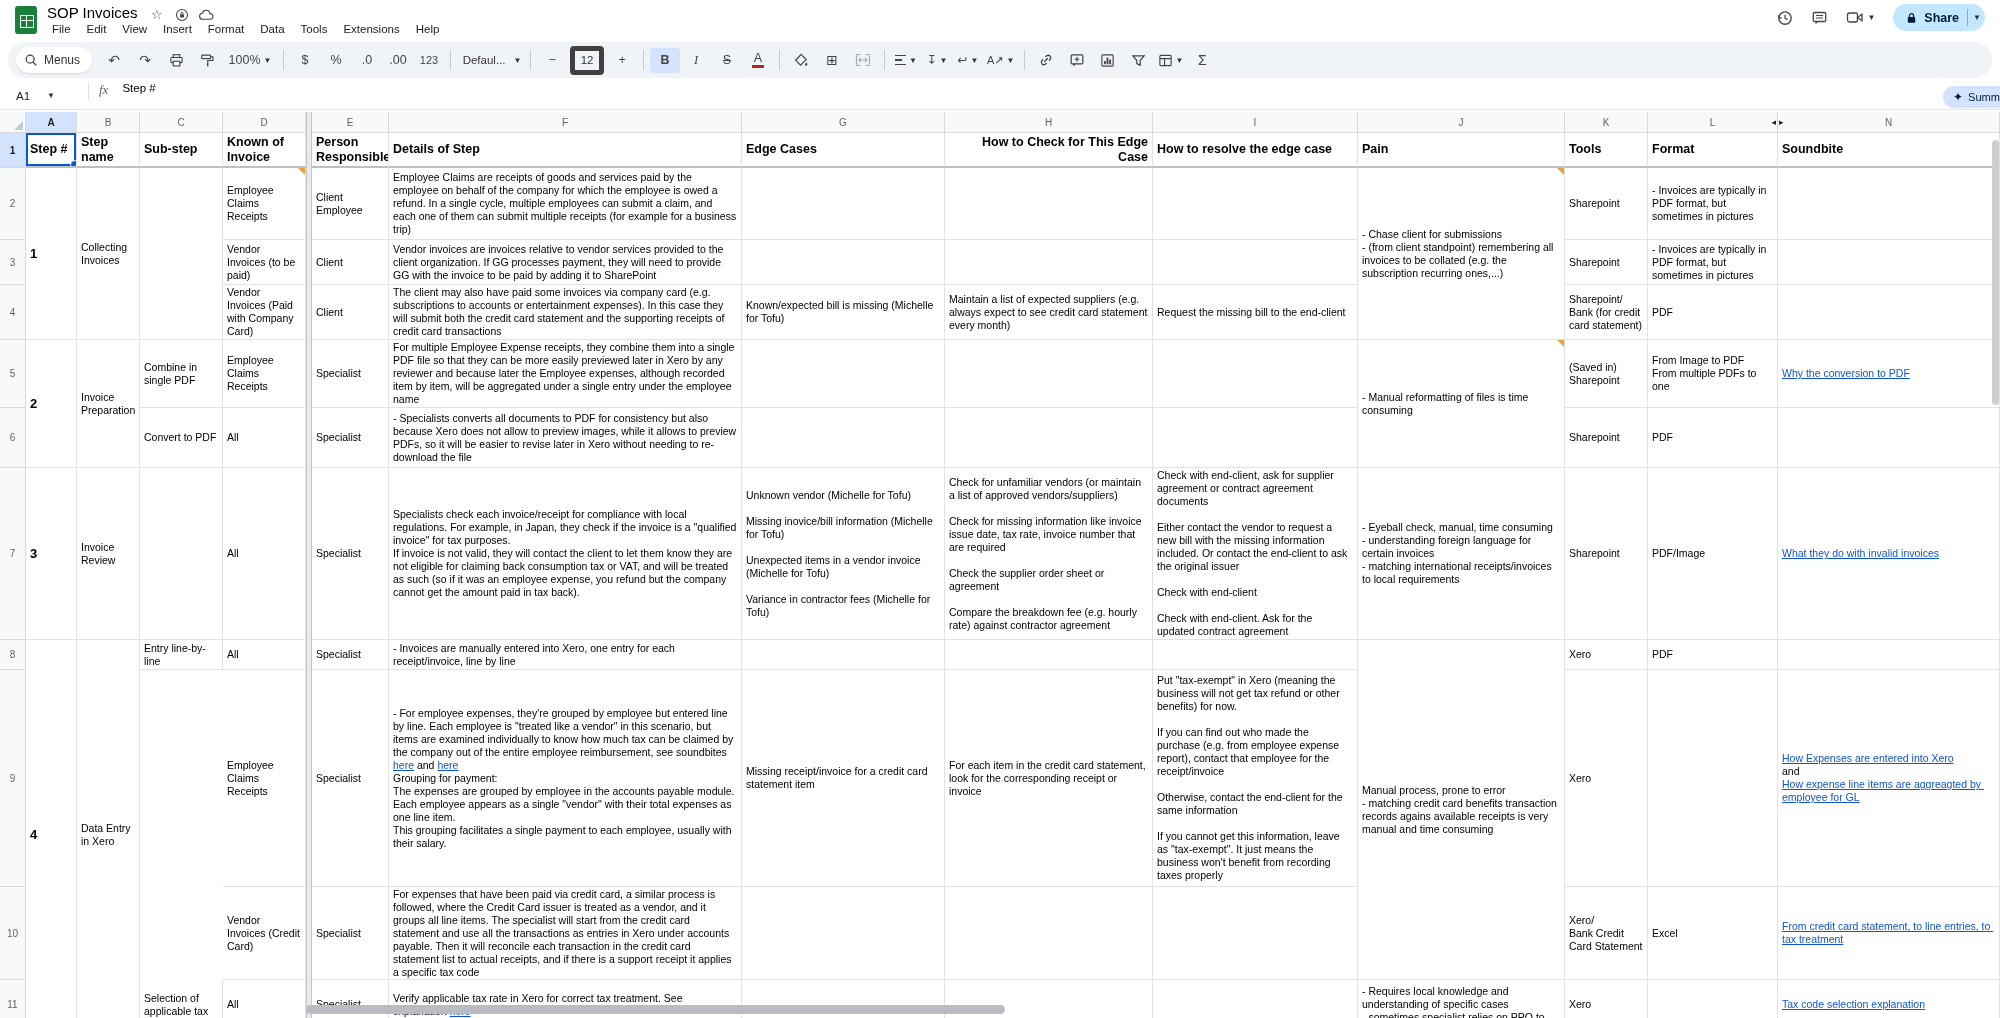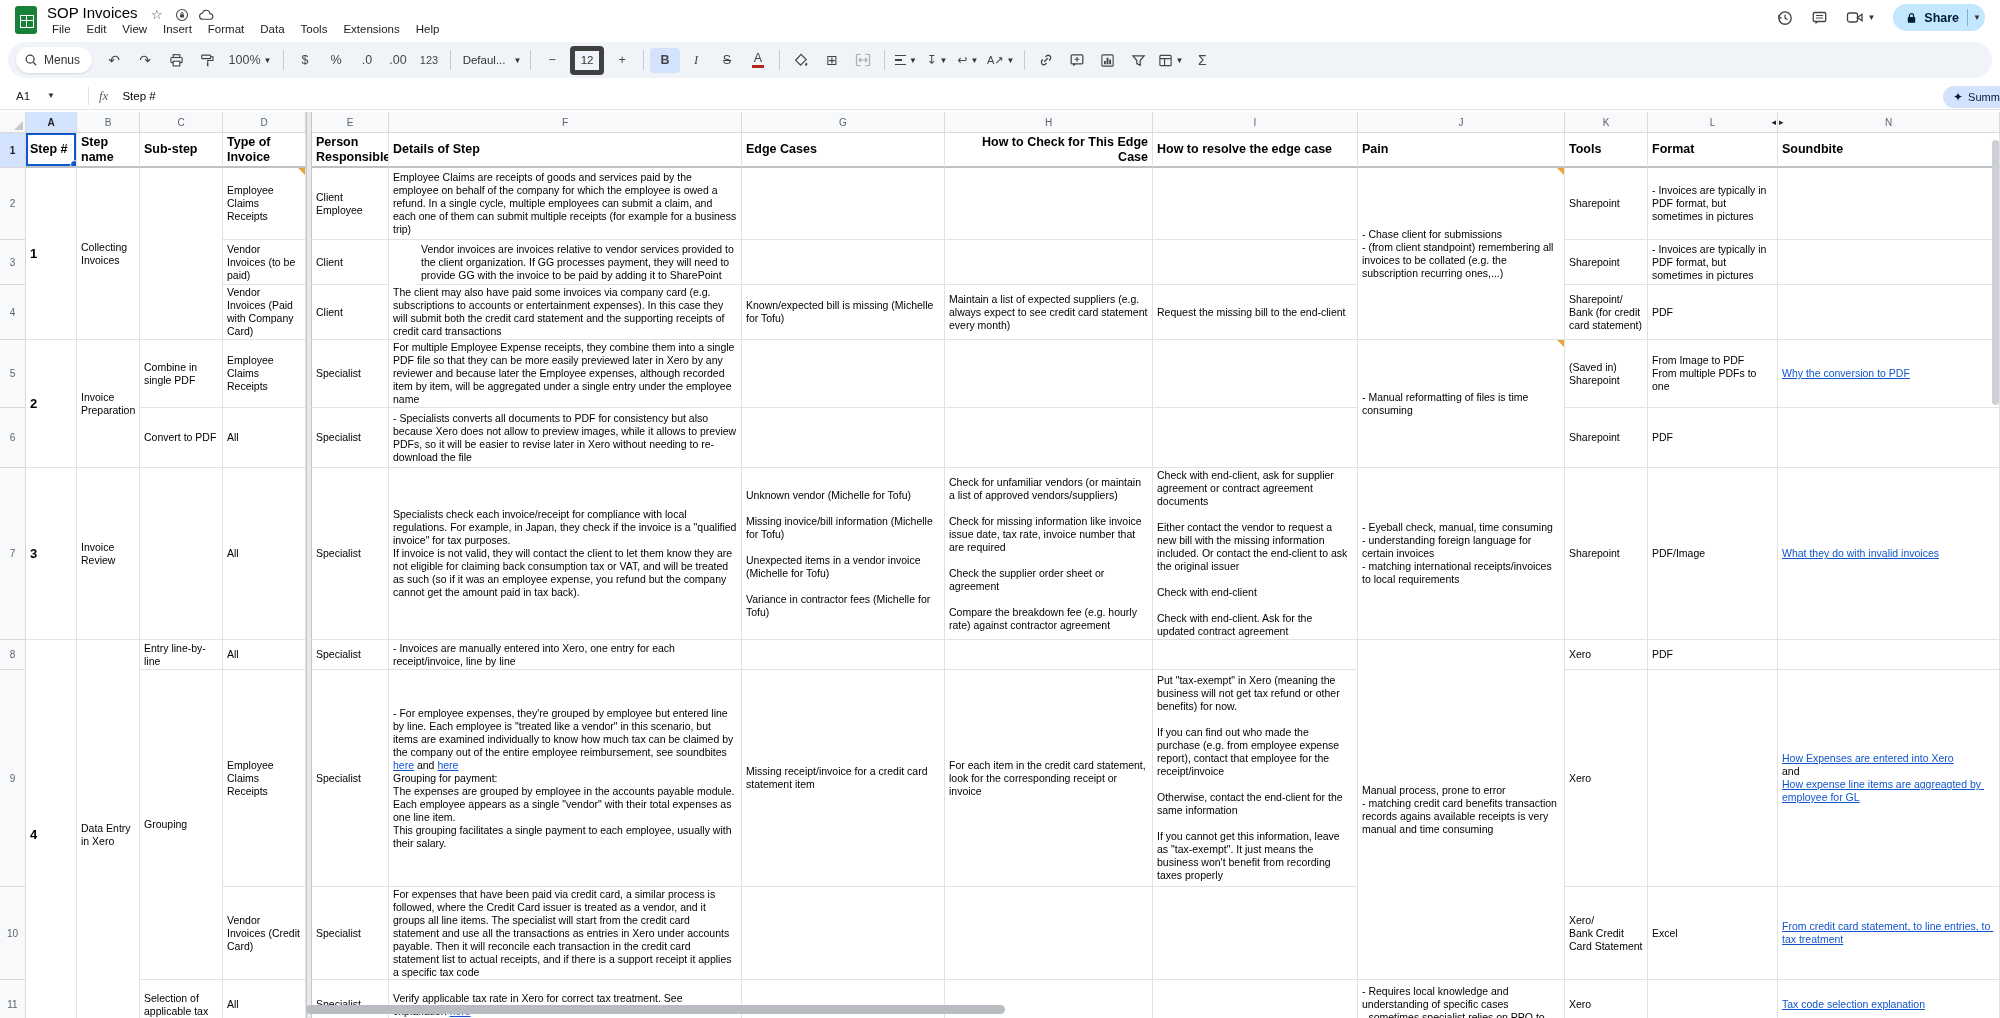--- a/index.html
+++ b/index.html
@@ -32,21 +32,21 @@
   .tbtn.active{background:#d3e3fd;}
   .sep{width:1px;height:20px;background:#c7cbd1;margin:0 5px;}
   .fontbox{font-size:11.5px;color:#333;width:58px;text-align:left;padding-left:6px;}
   .sizebox{width:24px;height:19px;border:5px solid #404040;border-radius:4px;display:flex;align-items:center;justify-content:center;font-size:11.5px;color:#333;margin:0 2px;}
   .ustack{display:flex;flex-direction:column;align-items:center;line-height:11px;}
   .ubar{width:12px;height:3px;margin-top:1px;}
   .bars{display:flex;flex-direction:column;justify-content:center;}
   .bars i{display:block;width:11px;height:1.6px;background:#444;margin:1.4px 0;}
   .bars i.short{width:7px;}
   
-  .fbar{position:absolute;left:0;top:82px;width:2000px;height:27px;background:#fff;border-bottom:1px solid #e1e3e6;display:flex;align-items:center;}
+  .fbar{position:absolute;left:0;top:82px;width:2000px;height:27px;background:#fff;border-bottom:1px solid #e1e3e6;display:flex;}
   .namebox{width:72px;padding-left:16px;font-size:11.5px;color:#202124;display:flex;align-items:center;gap:14px;}
   .fdiv{width:1px;height:18px;background:#e0e0e0;margin-right:10px;}
   .fx{font-family:"Liberation Serif","DejaVu Serif",serif;font-style:italic;font-size:13px;color:#5f6368;margin-right:14px;}
   .fval{font-size:11.5px;color:#000;}
   .chip{position:absolute;left:1943px;top:86px;height:22px;background:#d3e3fd;border-radius:11px;display:flex;align-items:center;
     padding:0 10px;font-size:11px;color:#001d35;gap:5px;white-space:nowrap;}
   
   .sheet{position:absolute;left:0;top:112px;width:2000px;height:906px;display:grid;overflow:hidden;background:#fff;
     grid-template-columns:26px 51px 63px 83px 83px 6px 77px 353px 203px 208px 205px 207px 83px 130px 222px;
     grid-template-rows:21px 35px 72px 45px 55px 68px 60px 172px 30px 217px 93px 50px;}
@@ -308,21 +308,21 @@
     <div class="hd" style="grid-area:7/1;">6</div>
     <div class="hd" style="grid-area:8/1;">7</div>
     <div class="hd" style="grid-area:9/1;">8</div>
     <div class="hd" style="grid-area:10/1;">9</div>
     <div class="hd" style="grid-area:11/1;">10</div>
     <div class="hd" style="grid-area:12/1;">11</div>
 
     <div class="c r1 selcell" style="grid-area:2/2;"><span>Step #</span><span class="handle"></span></div>
     <div class="c r1" style="grid-area:2/3;">Step name</div>
     <div class="c r1" style="grid-area:2/4;">Sub-step</div>
-    <div class="c r1" style="grid-area:2/5;">Type of Invoice</div>
+    <div class="c r1" style="grid-area:2/5;">Known of Invoice</div>
     <div class="c r1" style="grid-area:2/7;">Person Responsible</div>
     <div class="c r1" style="grid-area:2/8;">Details of Step</div>
     <div class="c r1" style="grid-area:2/9;">Edge Cases</div>
     <div class="c r1" style="grid-area:2/10;text-align:right;">How to Check for This Edge Case</div>
     <div class="c r1" style="grid-area:2/11;">How to resolve the edge case</div>
     <div class="c r1" style="grid-area:2/12;">Pain</div>
     <div class="c r1" style="grid-area:2/13;">Tools</div>
     <div class="c r1" style="grid-area:2/14;">Format</div>
     <div class="c r1" style="grid-area:2/15;">Soundbite</div>
 
@@ -336,21 +336,21 @@
     <div class="c" style="grid-area:3/10;"></div>
     <div class="c" style="grid-area:3/11;"></div>
     <div class="c" style="grid-area:3/12/6/13;"><span>- Chase client for submissions
 - (from client standpoint) remembering all invoices to be collated (e.g. the subscription recurring ones,...)</span><span class="note"></span></div>
     <div class="c" style="grid-area:3/13;">Sharepoint</div>
     <div class="c" style="grid-area:3/14;">- Invoices are typically in PDF format, but sometimes in pictures</div>
     <div class="c" style="grid-area:3/15;"></div>
 
     <div class="c" style="grid-area:4/5;">Vendor Invoices (to be paid)</div>
     <div class="c" style="grid-area:4/7;">Client</div>
-    <div class="c" style="grid-area:4/8;margin-left:28px;">Vendor invoices are invoices relative to vendor services provided to the client organization. If GG processes payment, they will need to provide GG with the invoice to be paid by adding it to SharePoint</div>
+    <div class="c" style="grid-area:4/8;">Vendor invoices are invoices relative to vendor services provided to the client organization. If GG processes payment, they will need to provide GG with the invoice to be paid by adding it to SharePoint</div>
     <div class="c" style="grid-area:4/9;"></div>
     <div class="c" style="grid-area:4/10;"></div>
     <div class="c" style="grid-area:4/11;"></div>
     <div class="c" style="grid-area:4/13;">Sharepoint</div>
     <div class="c" style="grid-area:4/14;">- Invoices are typically in PDF format, but sometimes in pictures</div>
     <div class="c" style="grid-area:4/15;"></div>
 
     <div class="c" style="grid-area:5/5;">Vendor Invoices (Paid with Company Card)</div>
     <div class="c" style="grid-area:5/7;">Client</div>
     <div class="c" style="grid-area:5/8;">The client may also have paid some invoices via company card (e.g. subscriptions to accounts or entertainment expenses). In this case they will submit both the credit card statement and the supporting receipts of credit card transactions</div>
@@ -432,21 +432,20 @@
     <div class="c" style="grid-area:9/8;">- Invoices are manually entered into Xero, one entry for each receipt/invoice, line by line</div>
     <div class="c" style="grid-area:9/9;"></div>
     <div class="c" style="grid-area:9/10;"></div>
     <div class="c" style="grid-area:9/11;"></div>
     <div class="c" style="grid-area:9/12/12/13;">Manual process, prone to error
 - matching credit card benefits transaction records agains available receipts is very manual and time consuming</div>
     <div class="c" style="grid-area:9/13;">Xero</div>
     <div class="c" style="grid-area:9/14;">PDF</div>
     <div class="c" style="grid-area:9/15;"></div>
 
-    <div class="c" style="grid-area:10/4/12/5;">Grouping</div>
     <div class="c" style="grid-area:10/5;">Employee Claims Receipts</div>
     <div class="c" style="grid-area:10/7;">Specialist</div>
     <div class="c" style="grid-area:10/8;"><div><span>- For employee expenses, they're grouped by employee but entered line by line. Each employee is "treated like a vendor" in this scenario, but items are examined individually to know how much tax can be claimed by the company out of the entire employee reimbursement, see soundbites </span><span class="lnk">here</span><span> and </span><span class="lnk">here</span><span>
 Grouping for payment:
 The expenses are grouped by employee in the accounts payable module.
 Each employee appears as a single "vendor" with their total expenses as one line item.
 This grouping facilitates a single payment to each employee, usually with their salary.</span></div></div>
     <div class="c" style="grid-area:10/9;">Missing receipt/invoice for a credit card statement item</div>
     <div class="c" style="grid-area:10/10;">For each item in the credit card statement, look for the corresponding receipt or invoice</div>
     <div class="c" style="grid-area:10/11;">Put "tax-exempt" in Xero (meaning the business will not get tax refund or other benefits) for now.

